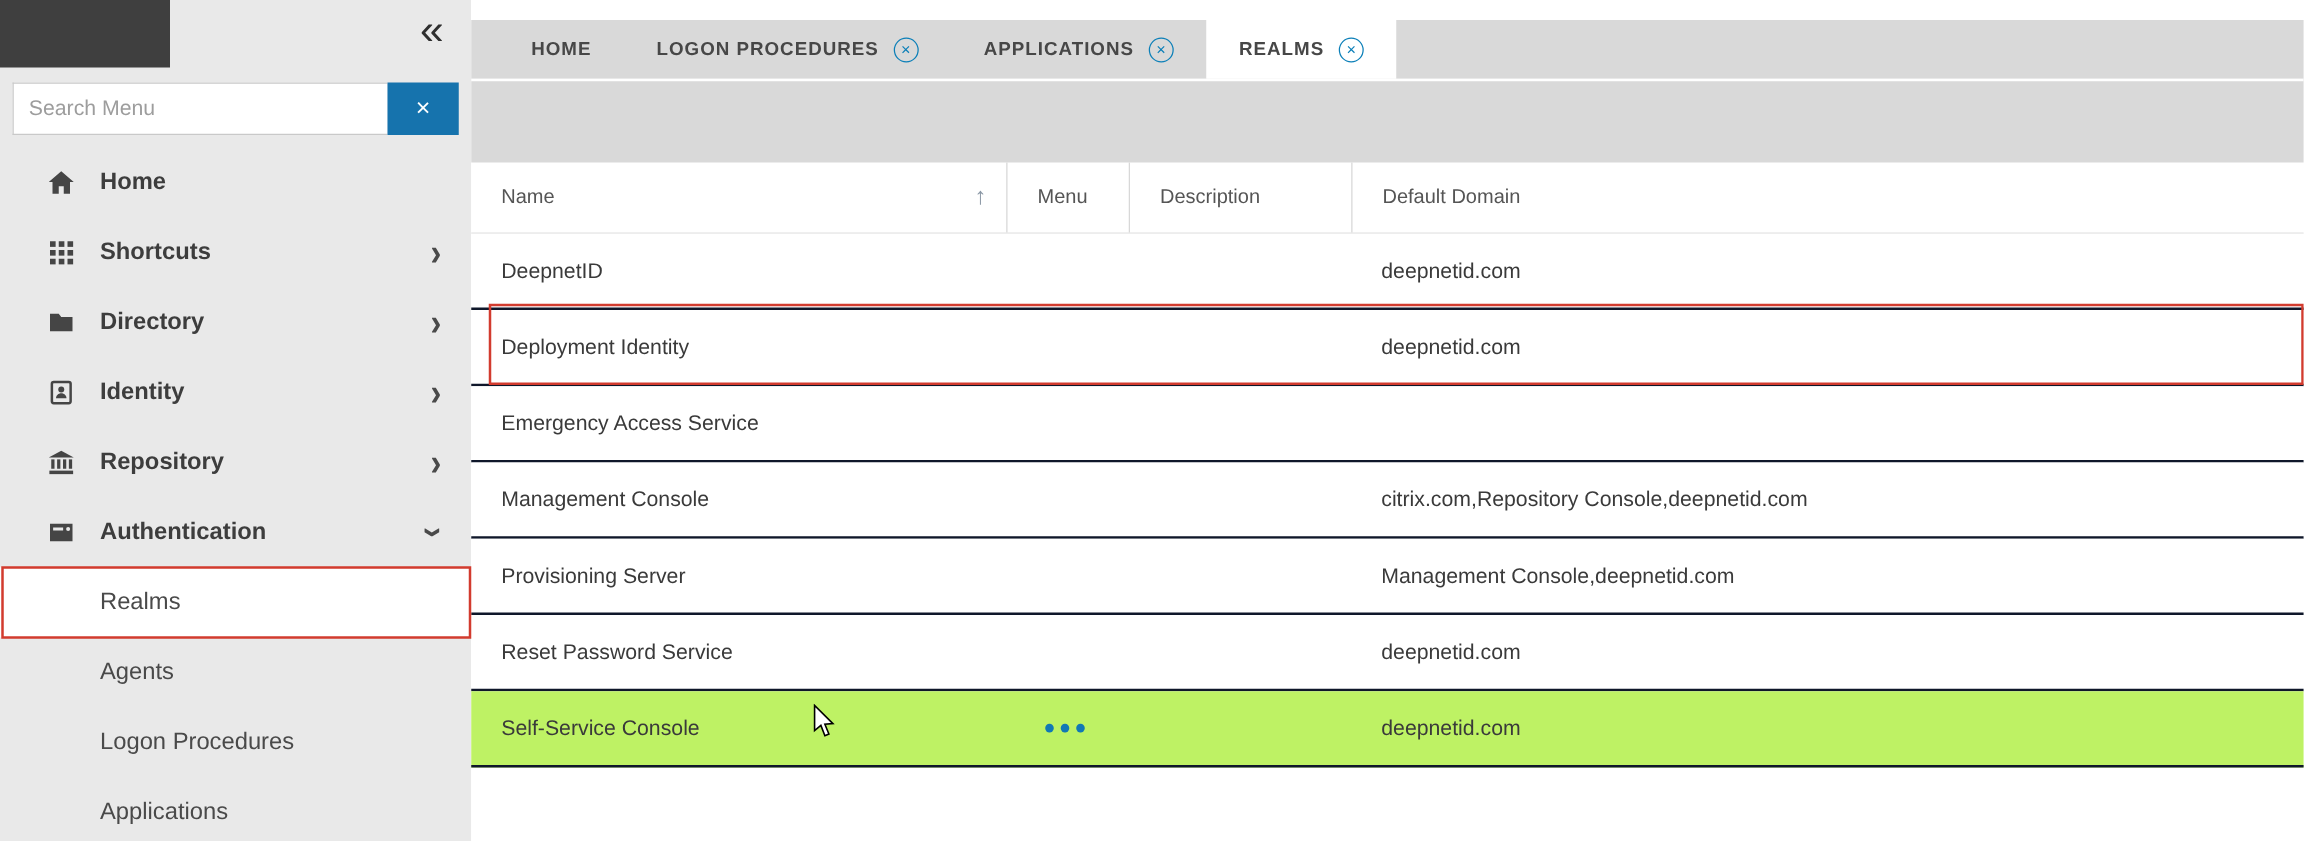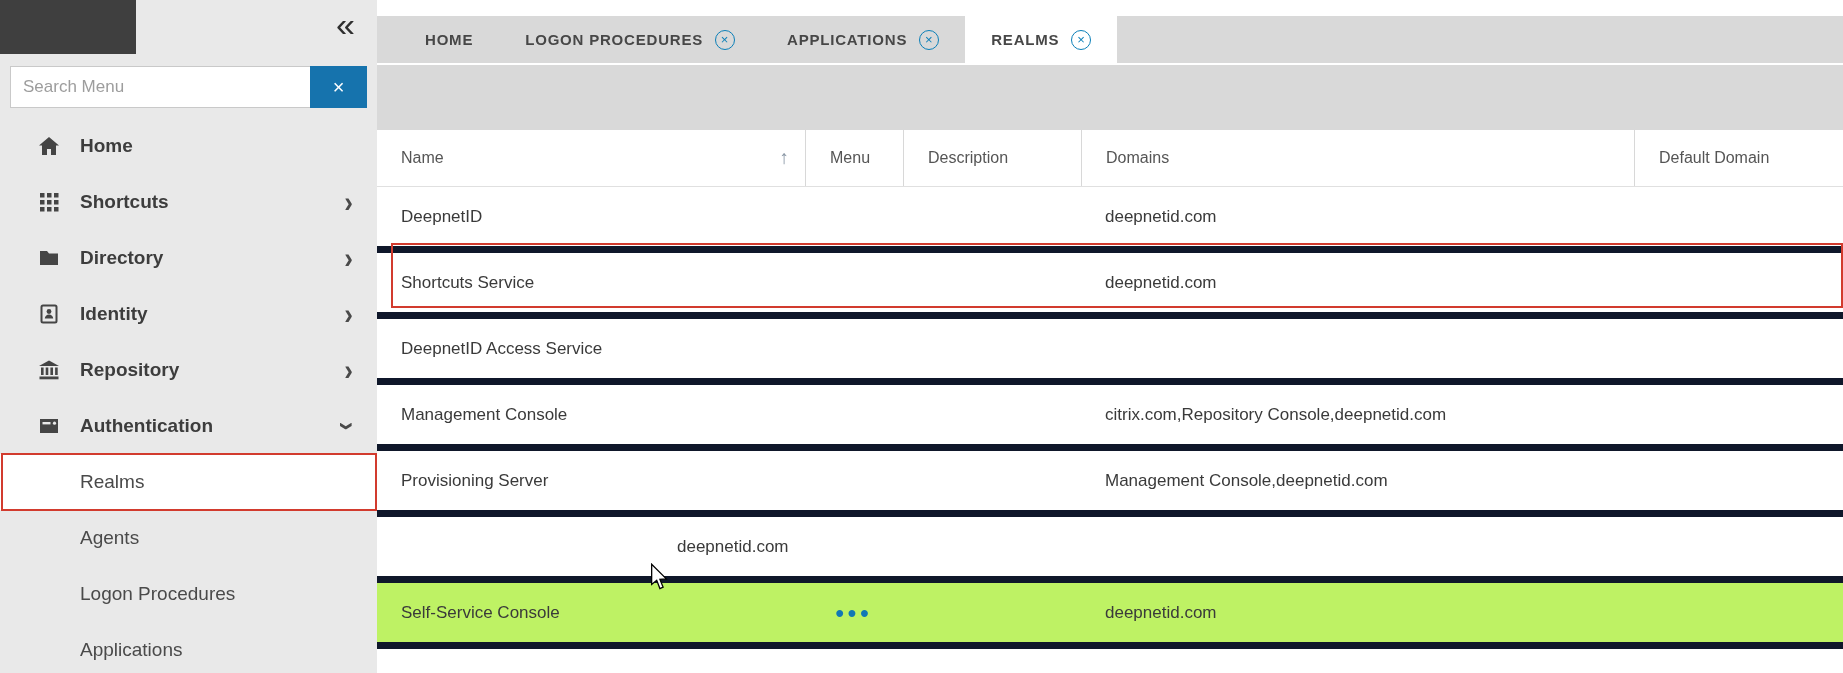--- a/index.html
+++ b/index.html
@@ -70,21 +70,21 @@
   }
   .th + .th { border-left:1px solid #d8d8d8; }
   .col-name { width:428px;gap:16px; }
   .col-menu { width:98px; }
   .col-desc { width:178px; }
   .col-domains { width:553px; }
   .col-default { flex:1;text-align:right; }
   .sort { margin-left:auto; padding-right:16px; color:#8a97a5; font-size:19px; font-weight:400; }
 
   .tr {
-    display:flex; height:59px; align-items:center; border-bottom:7px solid #0f172a;
+    display:flex; height:59px; align-items:center; border-bottom:2px solid #0f172a;
     background:#fff; font-size:17px; color:#3a3a3a; cursor:pointer;
   }
   .tr.hover-row { background:#bef264; }
   .td { box-sizing:border-box; padding-left:24px; white-space:nowrap; overflow:hidden; }
   .td-menu {
     padding-left:0; text-align:center; color:#1178b5; font-size:24px;
     letter-spacing:4px; font-weight:700; line-height:0.5;
   }
 
   
@@ -235,46 +235,43 @@
         <div class="th col-name">
           <span>Name</span>
           <span class="sort">↑</span>
         </div>
         <div class="th col-menu">
           <span>Menu</span>
         </div>
         <div class="th col-desc">
           <span>Description</span>
         </div>
-        <div class="th col-domains">
-          <span>Domains</span>
-        </div>
         <div class="th col-default">
           <span>Default Domain</span>
         </div>
       </div>
 
       <div class="tr">
         <div class="td col-name">DeepnetID</div>
         <div class="td col-menu td-menu"></div>
         <div class="td col-desc"></div>
         <div class="td col-domains">deepnetid.com</div>
         <div class="td col-default"></div>
       </div>
 
       <div class="tr">
-        <div class="td col-name">Shortcuts Service</div>
+        <div class="td col-name">Deployment Identity</div>
         <div class="td col-menu td-menu"></div>
         <div class="td col-desc"></div>
         <div class="td col-domains">deepnetid.com</div>
         <div class="td col-default"></div>
       </div>
 
       <div class="tr">
-        <div class="td col-name">DeepnetID Access Service</div>
+        <div class="td col-name">Emergency Access Service</div>
         <div class="td col-menu td-menu"></div>
         <div class="td col-desc"></div>
         <div class="td col-domains"></div>
         <div class="td col-default"></div>
       </div>
 
       <div class="tr">
         <div class="td col-name">Management Console</div>
         <div class="td col-menu td-menu"></div>
         <div class="td col-desc"></div>
@@ -284,20 +281,21 @@
 
       <div class="tr">
         <div class="td col-name">Provisioning Server</div>
         <div class="td col-menu td-menu"></div>
         <div class="td col-desc"></div>
         <div class="td col-domains">Management Console,deepnetid.com</div>
         <div class="td col-default"></div>
       </div>
 
       <div class="tr">
+        <div class="td col-name">Reset Password Service</div>
         <div class="td col-menu td-menu"></div>
         <div class="td col-desc"></div>
         <div class="td col-domains">deepnetid.com</div>
         <div class="td col-default"></div>
       </div>
 
       <div class="tr hover-row">
         <div class="td col-name">Self-Service Console</div>
         <div class="td col-menu td-menu">•••</div>
         <div class="td col-desc"></div>

